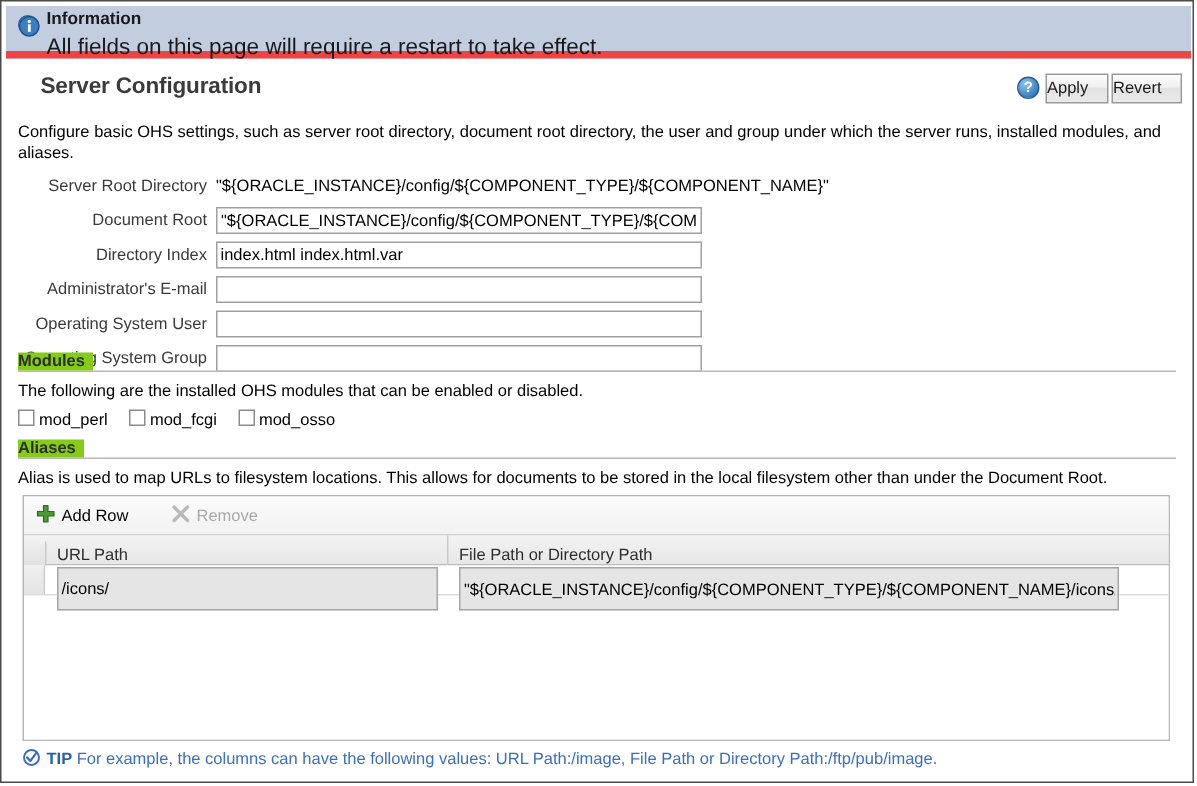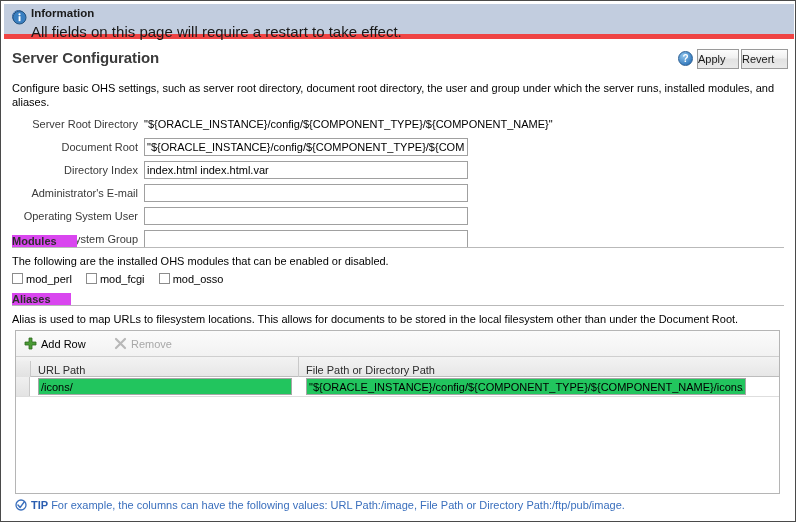--- a/index.html
+++ b/index.html
@@ -40,21 +40,21 @@
   .info-text{
     position:absolute;left:27px;top:19px;
     font-size:15px;color:#1a1a1a;
   }
 
   
   .title-row{
     position:absolute;left:0;top:46px;width:796px;height:28px;
   }
   .page-title{
-    position:absolute;left:11px;top:2px;
+    position:absolute;left:26px;top:2px;
     font-size:15px;font-weight:bold;color:#3b3b3b;
     letter-spacing:-0.1px;
   }
   .help-icon{
     position:absolute;left:677px;top:4px;width:15px;height:15px;
     border-radius:50%;
     background:radial-gradient(circle at 35% 30%,#8fc4ec 0%,#3a7fc1 70%,#275b93 100%);
     border:1px solid #2c5f94;
     box-sizing:border-box;
     color:#fff;font-size:10px;font-weight:bold;
@@ -100,21 +100,21 @@
     padding:0 2px;
     outline:none;
   }
 
   
   .section{position:absolute;left:11px;width:772px;}
   .sec-head{
     position:relative;height:15px;
     font-size:11px;font-weight:bold;color:#2d2d2d;
   }
-  .sec-head .lbl{position:absolute;left:0;top:0;background:#d946ef;padding-right:20px;z-index:2;}
+  .sec-head .lbl{position:absolute;left:0;top:0;background:#84cc16;padding-right:5px;z-index:2;}
   .sec-head .rule{
     position:absolute;left:0;right:0;top:12px;
     border-bottom:1px solid #b9b9b9;z-index:1;
   }
   .sec-text{font-size:11px;color:#000;margin-top:5px;}
 
   
   .modules-row{margin-top:6px;}
   .cbwrap{display:inline-block;margin-right:11px;white-space:nowrap;}
   .cbox{
@@ -172,24 +172,24 @@
     background:#fff;
   }
   .rowsel{
     position:absolute;left:0;top:0;width:14px;height:19px;
     background:linear-gradient(to bottom,#f0f0f0,#e3e3e3);
     border-right:1px solid #c9c9c9;
     box-sizing:border-box;
     cursor:pointer;
   }
   .cellinput{
-    position:absolute;top:1px;height:17px;
+    position:absolute;top:1px;height:29px;
     border:1px solid #a6a6a6;
     box-sizing:border-box;
-    background:#22c55e;
+    background:#e5e5e5;
     font-family:"Liberation Sans","DejaVu Sans",sans-serif;
     font-size:11px;color:#000;
     padding:0 2px;outline:none;
   }
   .cell-url{left:22px;width:254px;}
   .cell-file{left:290px;width:440px;}
   .tbody-blank{height:96px;background:#fff;}
 
   
   .tip{

